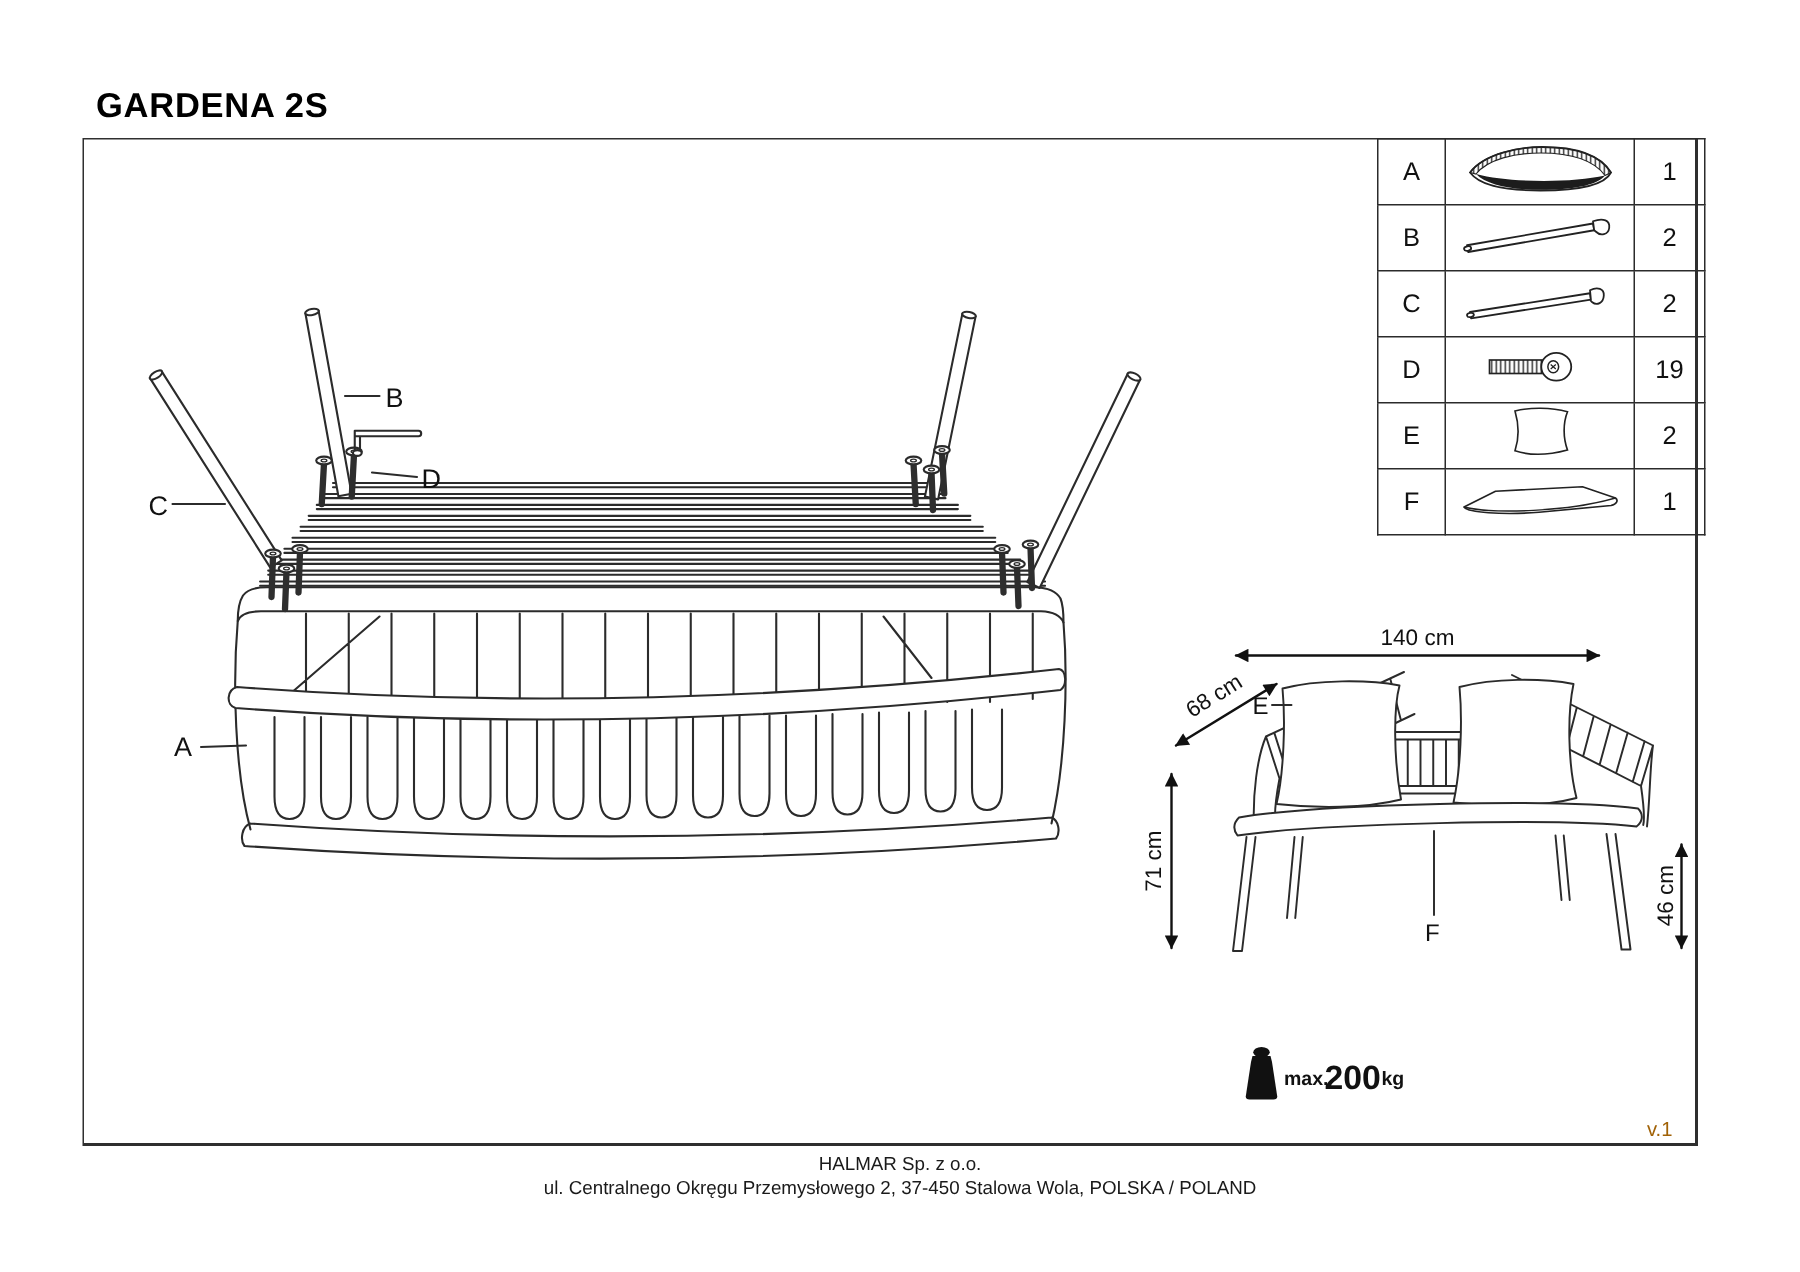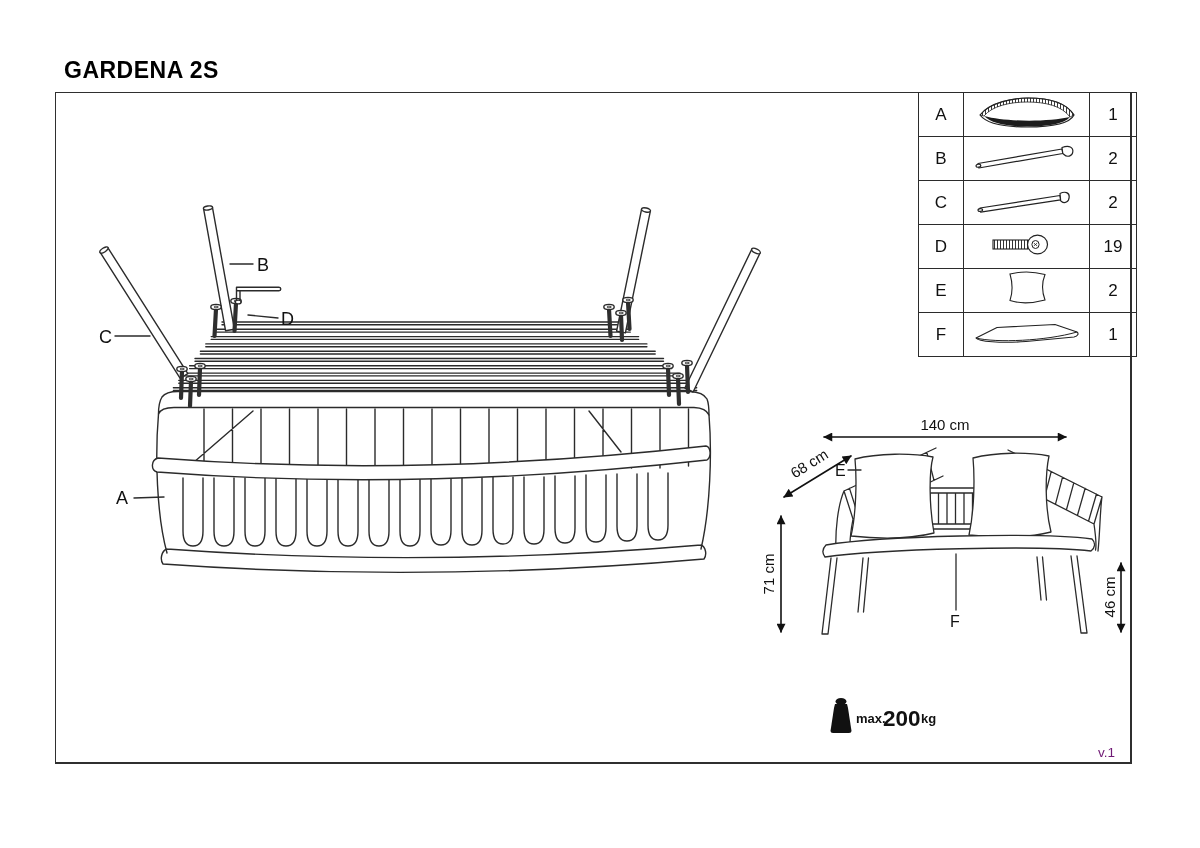--- a/index.html
+++ b/index.html
@@ -11,21 +11,21 @@
          border:1.5px solid #2f2f2f;border-bottom-width:2.5px;border-right-width:2px;box-sizing:border-box;}
   .artwork{position:absolute;left:0;top:0;width:1200px;height:848px;}
   .artwork path,.artwork line,.artwork ellipse{vector-effect:non-scaling-stroke;}
   .parts{position:absolute;left:918px;top:92px;width:215px;border-collapse:collapse;
          table-layout:fixed;}
   .parts td{border:1.2px solid #2b2b2b;height:39.5px;text-align:center;vertical-align:middle;
             font-size:17px;color:#111;padding:0;}
   .parts .c-letter{width:44px;}
   .parts .c-icon{width:125px;}
   .parts .c-qty{width:46px;}
-  .version{position:absolute;left:1098px;top:745px;font-size:13.5px;color:#701a75;}
+  .version{position:absolute;left:1098px;top:745px;font-size:13.5px;color:#a16207;}
   .footer{position:absolute;left:0;top:769px;width:1200px;text-align:center;
           font-size:12.5px;line-height:15.5px;color:#1a1a1a;}
   svg text{font-family:"Liberation Sans", sans-serif;fill:#111;}
   .lbl{font-size:18px;}
   .dim{font-size:15px;}
   .sm{font-size:16px;}
 </style>
 </head>
 <body>
 
@@ -318,15 +318,17 @@
           </svg>
         </td>
         <td class="c-qty">1</td>
       </tr>
     </tbody>
   </table>
 
   <div class="version">v.1</div>
 
   <div class="footer">
+    <div>HALMAR Sp. z o.o.</div>
+    <div>ul. Centralnego Okręgu Przemysłowego 2, 37-450 Stalowa Wola, POLSKA / POLAND</div>
   </div>
 
 </div>
 
 </body></html>

